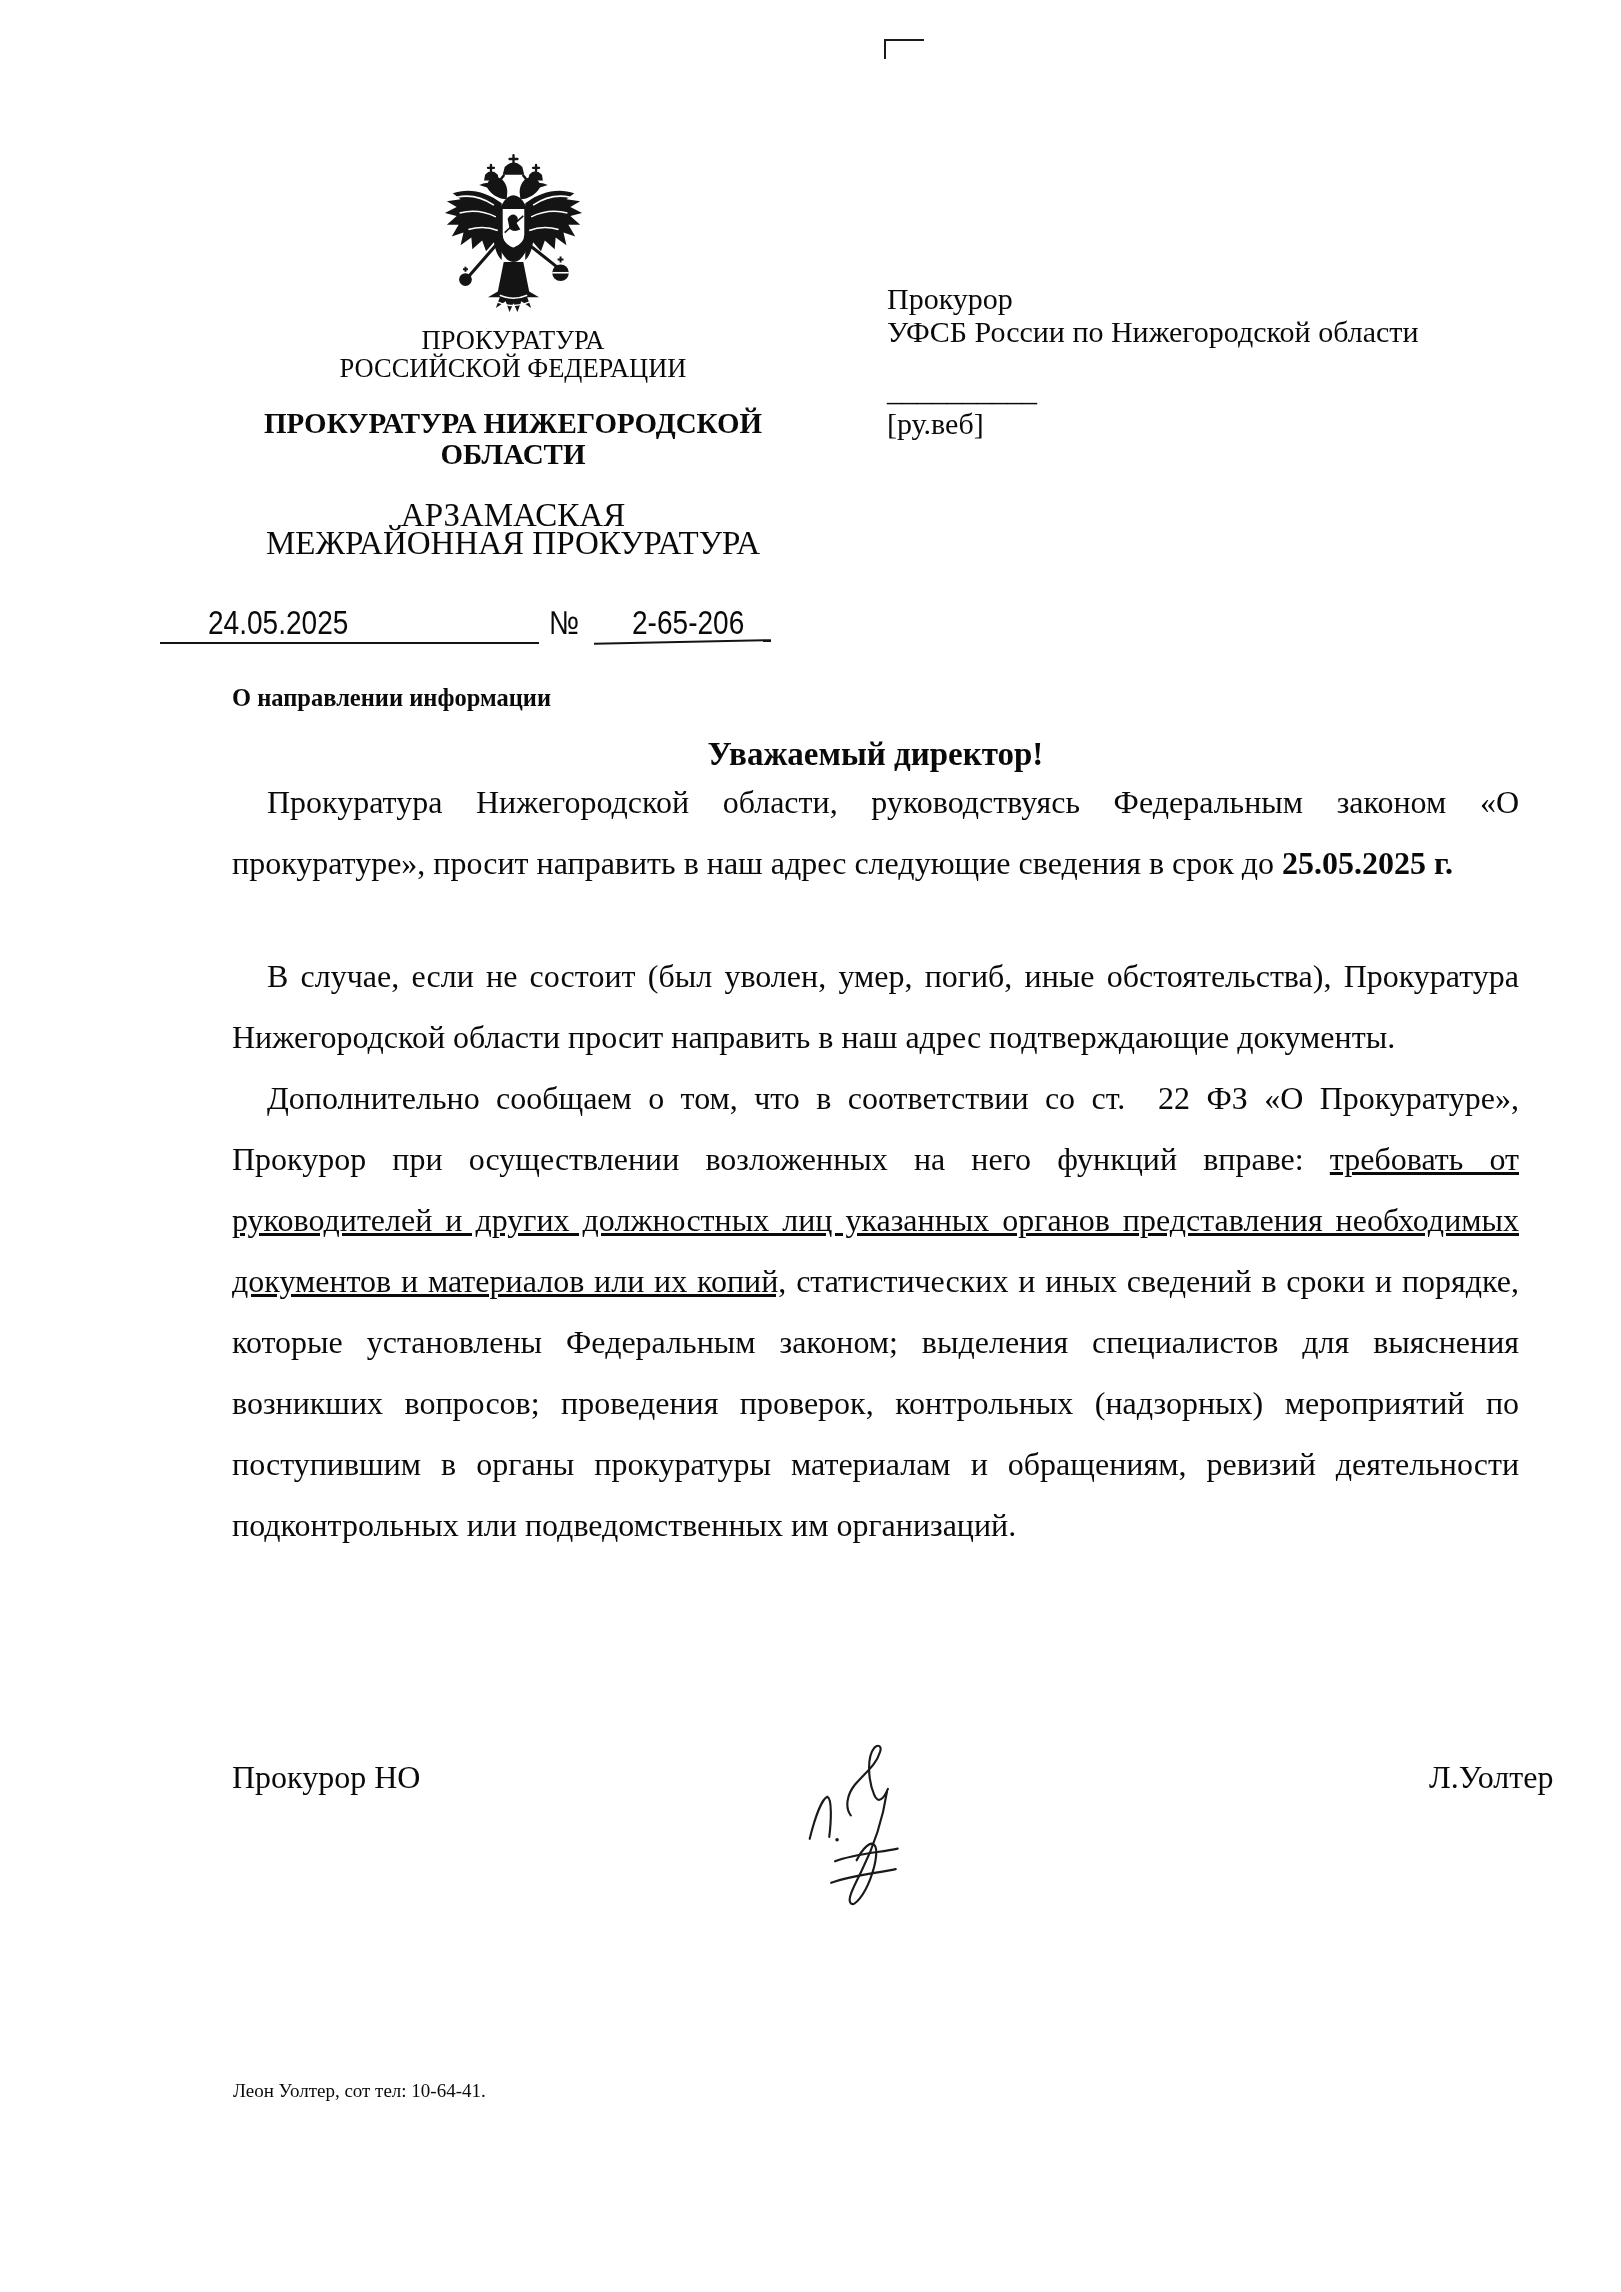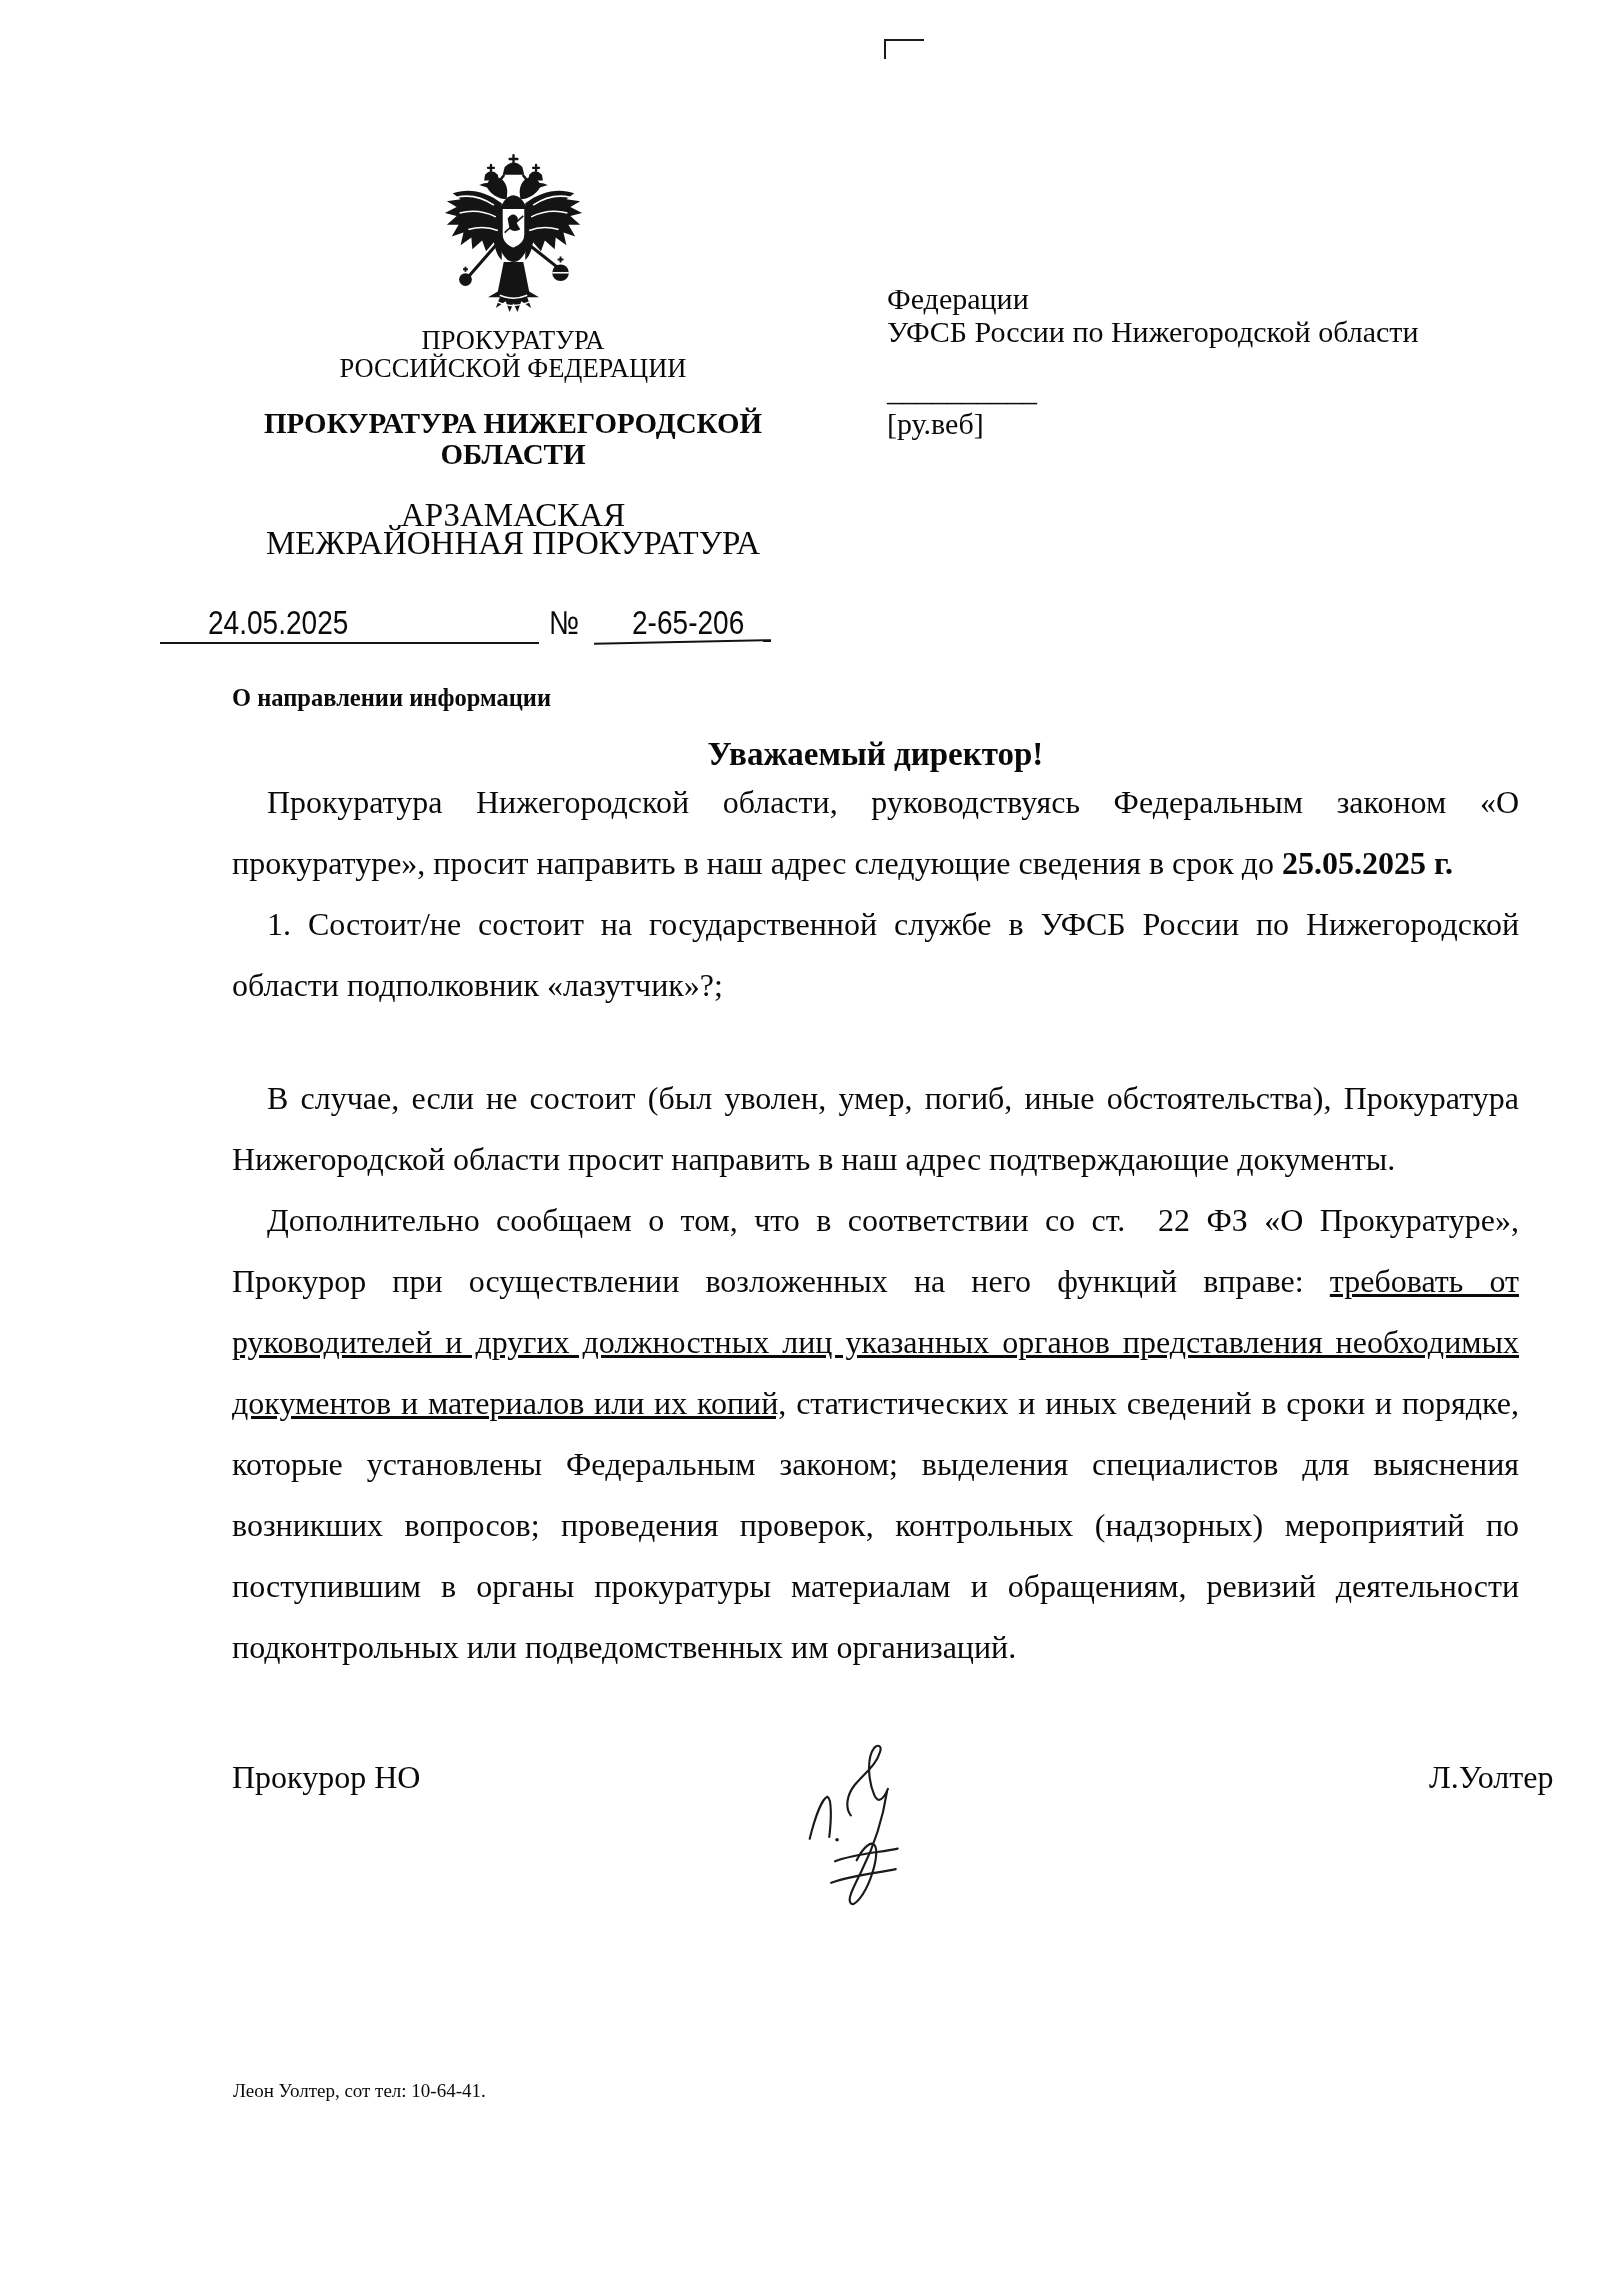--- a/index.html
+++ b/index.html
@@ -147,39 +147,38 @@
       <div>ПРОКУРАТУРА НИЖЕГОРОДСКОЙ</div>
       <div>ОБЛАСТИ</div>
     </div>
     <div class="org-sub">
       <div>АРЗАМАСКАЯ</div>
       <div>МЕЖРАЙОННАЯ ПРОКУРАТУРА</div>
     </div>
   </div>
 
   <div class="recipient">
-    <div>Федерации</div>
+    <div>Прокурор</div>
     <div>УФСБ России по Нижегородской области</div>
     <div class="spacer"></div>
     <div class="blank-line">__________</div>
     <div>[ру.веб]</div>
   </div>
 
   <span class="stamp-date-text">24.05.2025</span>
   <div class="rule rule-date"></div>
   <span class="stamp-no-sign">№</span>
   <span class="stamp-num-text">2-65-206</span>
   <div class="rule rule-num"></div>
 
   <div class="subject">О направлении информации</div>
 
   <div class="letter-body">
     <p class="salutation">Уважаемый директор!</p>
     <p class="par"><span>Прокуратура Нижегородской области, руководствуясь Федеральным законом «О прокуратуре», просит направить в наш адрес следующие сведения в срок до </span><span class="dl">25.05.2025 г.</span></p>
-    <p class="par">1. Состоит/не состоит на государственной службе в УФСБ России по Нижегородской области подполковник «лазутчик»?;</p>
     <p class="par gap-before">В случае, если не состоит (был уволен, умер, погиб, иные обстоятельства), Прокуратура Нижегородской области просит направить в наш адрес подтверждающие документы.</p>
     <p class="par"><span>Дополнительно сообщаем о том, что в соответствии со ст.&nbsp; 22 ФЗ «О Прокуратуре», Прокурор при осуществлении возложенных на него функций вправе: </span><span class="useg">требовать от руководителей и других должностных лиц указанных органов представления необходимых документов и материалов или их копий,</span><span> статистических и иных сведений в сроки и порядке, которые установлены Федеральным законом; выделения специалистов для выяснения возникших вопросов; проведения проверок, контрольных (надзорных) мероприятий по поступившим в органы прокуратуры материалам и обращениям, ревизий деятельности подконтрольных или подведомственных им организаций.</span></p>
   </div>
 
   <div class="sig-position">Прокурор НО</div>
   <svg class="signature-scribble" width="132" height="186" viewBox="0 0 135 190" aria-hidden="true">
     <g fill="none" stroke="#1a1a1a" stroke-width="2.2" stroke-linecap="round">
       <path d="M14,104 C20,80 27,63 32,61 C37,63 36,86 34,102"></path>
       <circle cx="42" cy="105" r="1.8" fill="#1a1a1a" stroke="none"></circle>
       <path d="M56,80 C50,72 52,59 60,49 C70,37 82,29 86,15 C88,9 84,7 80,11 C72,21 74,45 80,59 C84,69 90,63 94,53"></path>

